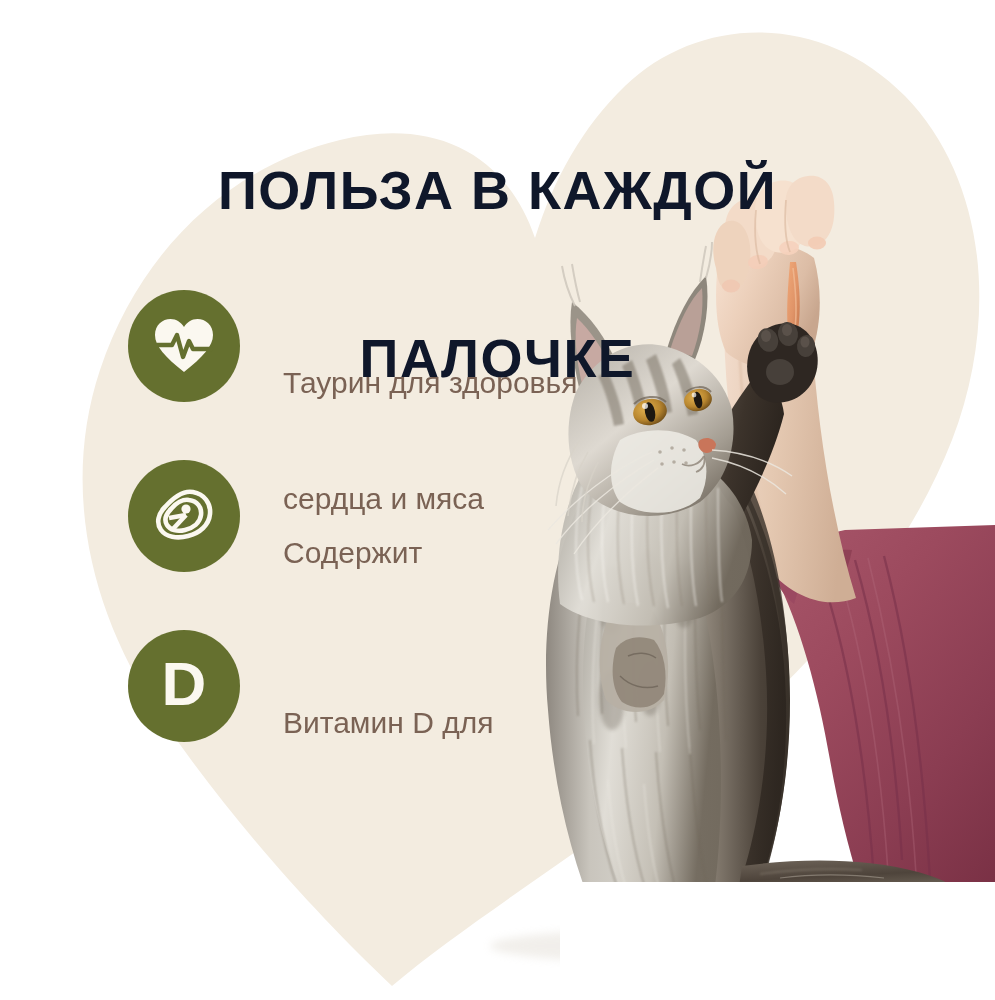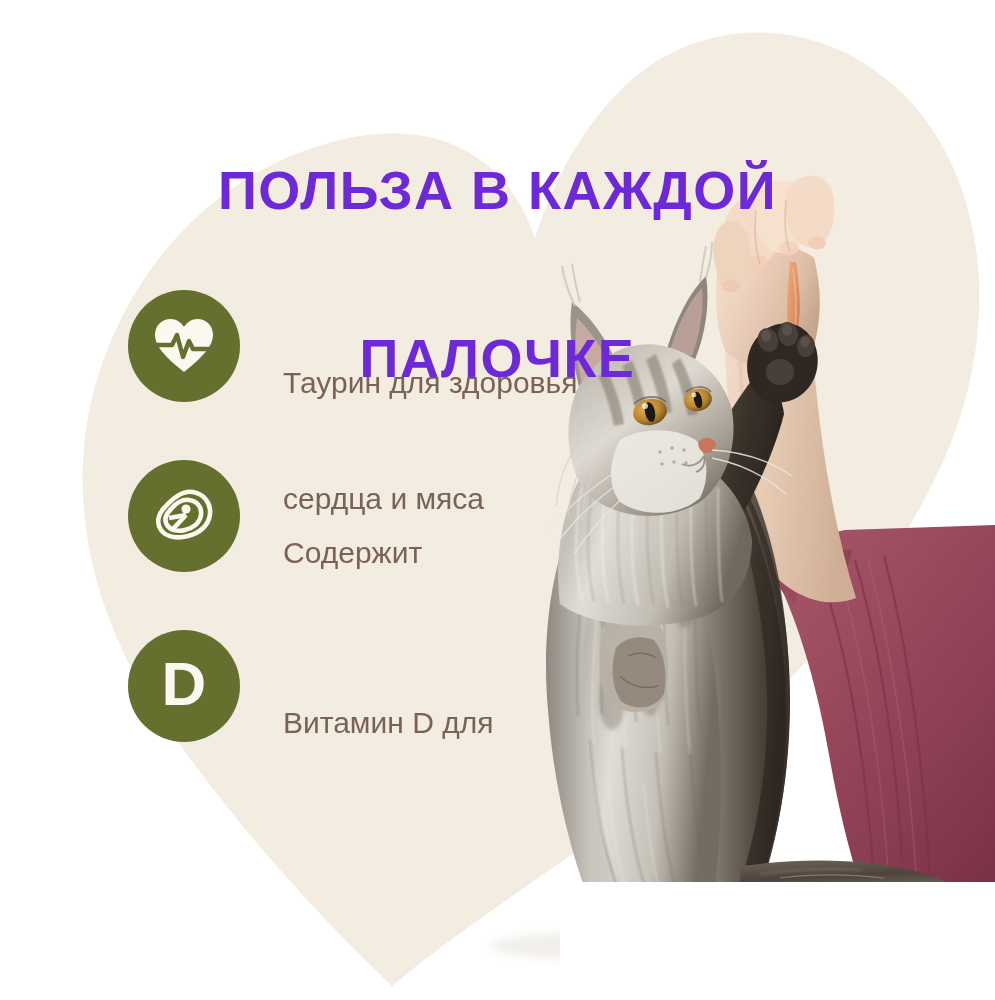--- a/index.html
+++ b/index.html
@@ -15,21 +15,21 @@
   
   #heart-bg{
     position:absolute;left:0;top:0;width:995px;height:1000px;
   }
 
   
   #title{
     position:absolute;
     left:0;top:64px;width:995px;
     text-align:center;
-    color:#6d28d9;
+    color:#0f172a;
     font-size:54px;
     font-weight:bold;
     letter-spacing:1.5px;
     line-height:84px;
     z-index:6;
     white-space:pre-line;
   }
   #title .l1{display:block;}
   #title .l2{display:block;}
 

